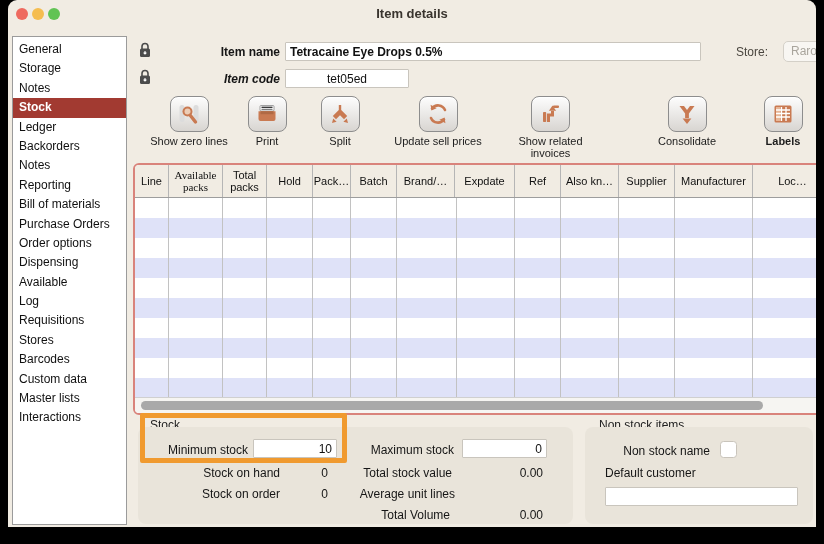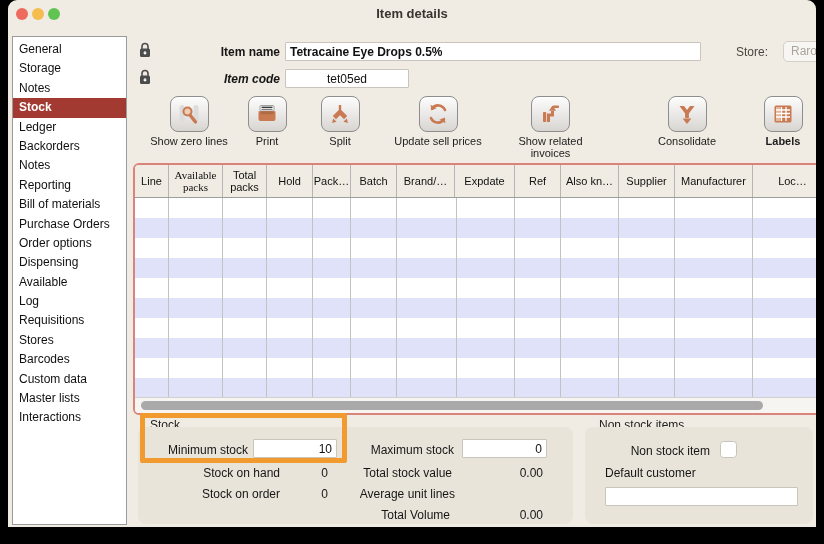--- a/index.html
+++ b/index.html
@@ -399,21 +399,21 @@
 
   <div class="lbl right" style="left:304px;top:487px;width:143px;">Average unit lines</div>
   <div class="lbl right" style="left:475px;top:487px;width:60px;"></div>
 
   <div class="lbl right" style="left:302px;top:508px;width:140px;">Total Volume</div>
   <div class="lbl right" style="left:475px;top:508px;width:60px;">0.00</div>
 
   <div class="group-title" style="left:591px;top:418px;">Non stock items</div>
   <div class="groupbox gb-nonstock"></div>
 
-  <div class="lbl right" style="left:590px;top:444px;width:112px;">Non stock item</div>
+  <div class="lbl right" style="left:590px;top:444px;width:112px;">Non stock name</div>
   <span class="checkbox"></span>
 
   <div class="lbl" style="left:597px;top:466px;">Default customer</div>
   <input class="input" style="left: 597px; top: 487px; width: 193px;" value="">
 
   <div class="highlight"></div>
 
 </div>
 
 </body></html>

